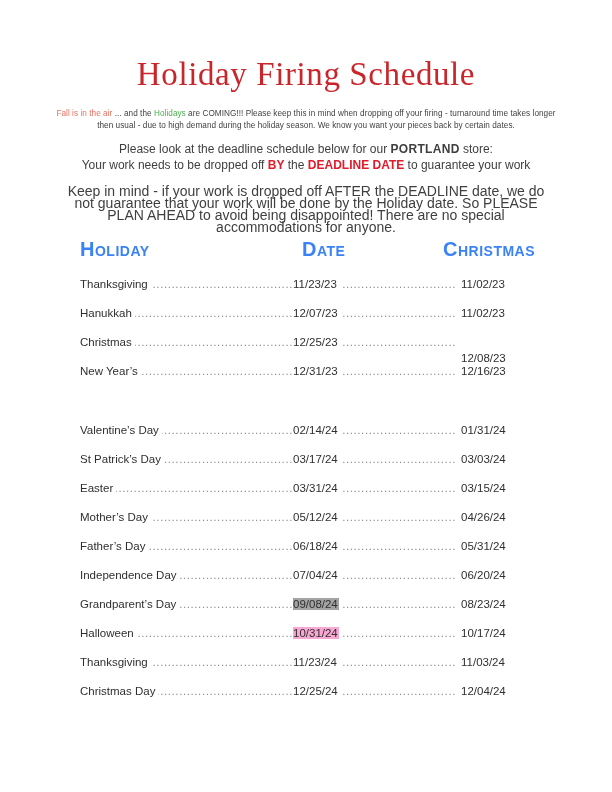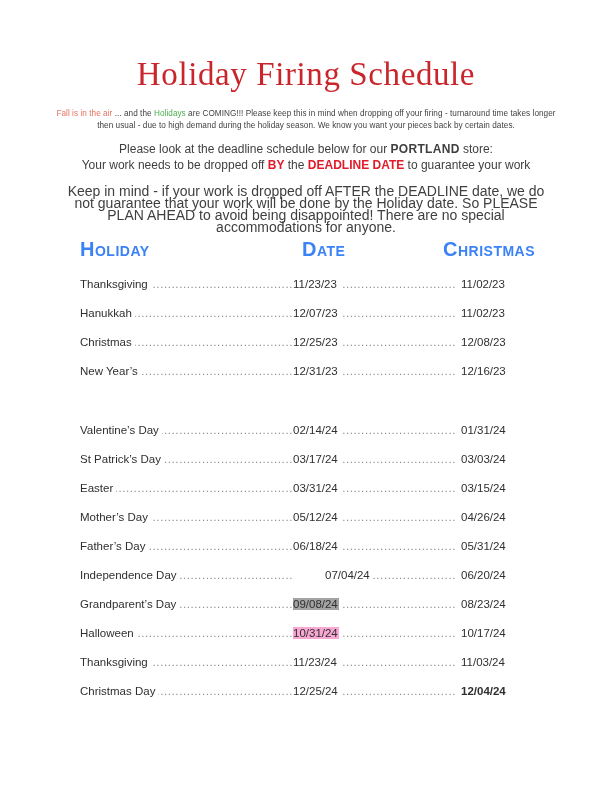--- a/index.html
+++ b/index.html
@@ -179,21 +179,21 @@
         <span class="cell-holiday" style="background: rgb(255, 255, 255); padding-right: 3px;">Hanukkah</span>
         <span class="leader2">........................................................................................................................</span>
         <span class="cell-date" style="background: rgb(255, 255, 255); padding-right: 1px;">12/07/23</span>
         <span class="cell-deadline" style="background: rgb(255, 255, 255); padding-left: 2px;">11/02/23</span>
       </div>
       <div class="row">
         <span class="leader1">........................................................................................................................</span>
         <span class="cell-holiday" style="background: rgb(255, 255, 255); padding-right: 3px;">Christmas </span>
         <span class="leader2">........................................................................................................................</span>
         <span class="cell-date" style="background: rgb(255, 255, 255); padding-right: 1px; text-align: center;">12/25/23</span>
-        <span class="cell-deadline" style="background: rgb(255, 255, 255); padding-left: 2px;">12/08/23</span>
+        <span class="cell-deadline" style="background: rgb(255, 255, 255); padding-left: 2px; margin-top: 16px;">12/08/23</span>
       </div>
       <div class="row">
         <span class="leader1">........................................................................................................................</span>
         <span class="cell-holiday" style="background: rgb(255, 255, 255); padding-right: 3px;">New Year’s</span>
         <span class="leader2">........................................................................................................................</span>
         <span class="cell-date" style="background: rgb(255, 255, 255); padding-right: 1px;">12/31/23</span>
         <span class="cell-deadline" style="background: rgb(255, 255, 255); padding-left: 2px;">12/16/23</span>
       </div>
       <div class="row spacer"></div>
       <div class="row">
@@ -228,21 +228,21 @@
         <span class="leader1">........................................................................................................................</span>
         <span class="cell-holiday" style="background: rgb(255, 255, 255); padding-right: 3px;">Father’s Day </span>
         <span class="leader2">........................................................................................................................</span>
         <span class="cell-date" style="background: rgb(255, 255, 255); padding-right: 1px;">06/18/24</span>
         <span class="cell-deadline" style="background: rgb(255, 255, 255); padding-left: 2px;">05/31/24</span>
       </div>
       <div class="row">
         <span class="leader1">........................................................................................................................</span>
         <span class="cell-holiday" style="background: rgb(255, 255, 255); padding-right: 3px;">Independence Day </span>
         <span class="leader2">........................................................................................................................</span>
-        <span class="cell-date" style="background: rgb(255, 255, 255); padding-right: 1px; margin-left: 32px;">07/04/24</span>
+        <span class="cell-date" style="background: rgb(255, 255, 255); padding-right: 1px;">07/04/24</span>
         <span class="cell-deadline" style="background: rgb(255, 255, 255); padding-left: 2px;">06/20/24</span>
       </div>
       <div class="row">
         <span class="leader1">........................................................................................................................</span>
         <span class="cell-holiday" style="background: rgb(255, 255, 255); padding-right: 3px;">Grandparent’s Day </span>
         <span class="leader2">........................................................................................................................</span>
         <span class="cell-date" style="background: #a3a3a3; padding-right: 1px; text-align: center;">09/08/24</span>
         <span class="cell-deadline" style="background: rgb(255, 255, 255); padding-left: 2px;">08/23/24</span>
       </div>
       <div class="row">
@@ -257,17 +257,17 @@
         <span class="cell-holiday" style="background: rgb(255, 255, 255); padding-right: 3px;">Thanksgiving</span>
         <span class="leader2">........................................................................................................................</span>
         <span class="cell-date" style="background: rgb(255, 255, 255); padding-right: 1px;">11/23/24</span>
         <span class="cell-deadline" style="background: rgb(255, 255, 255); padding-left: 2px;">11/03/24</span>
       </div>
       <div class="row">
         <span class="leader1">........................................................................................................................</span>
         <span class="cell-holiday" style="background: rgb(255, 255, 255); padding-right: 3px;">Christmas Day </span>
         <span class="leader2">........................................................................................................................</span>
         <span class="cell-date" style="background: rgb(255, 255, 255); padding-right: 1px;">12/25/24</span>
-        <span class="cell-deadline" style="background: rgb(255, 255, 255); padding-left: 2px; font-weight: bold;">12/04/24</span>
+        <span class="cell-deadline" style="background: rgb(255, 255, 255); padding-left: 2px;">12/04/24</span>
       </div>
     </div>
 
 </div>
 
 </body></html>

